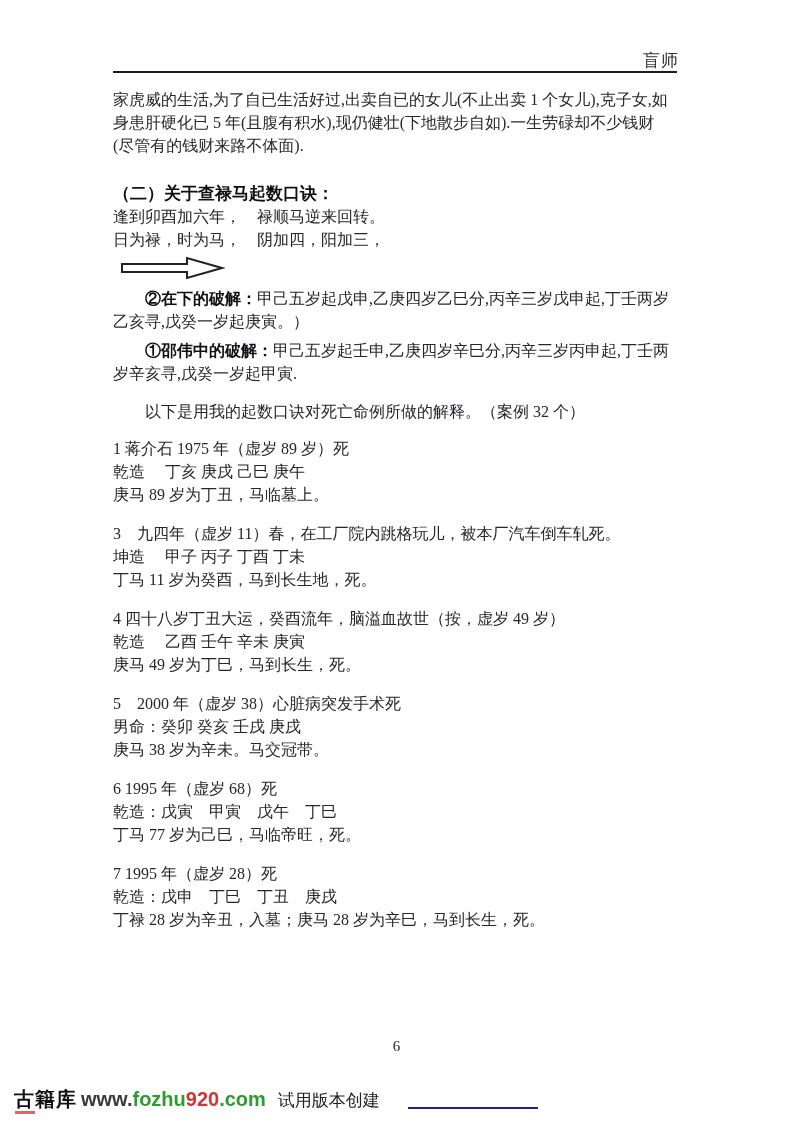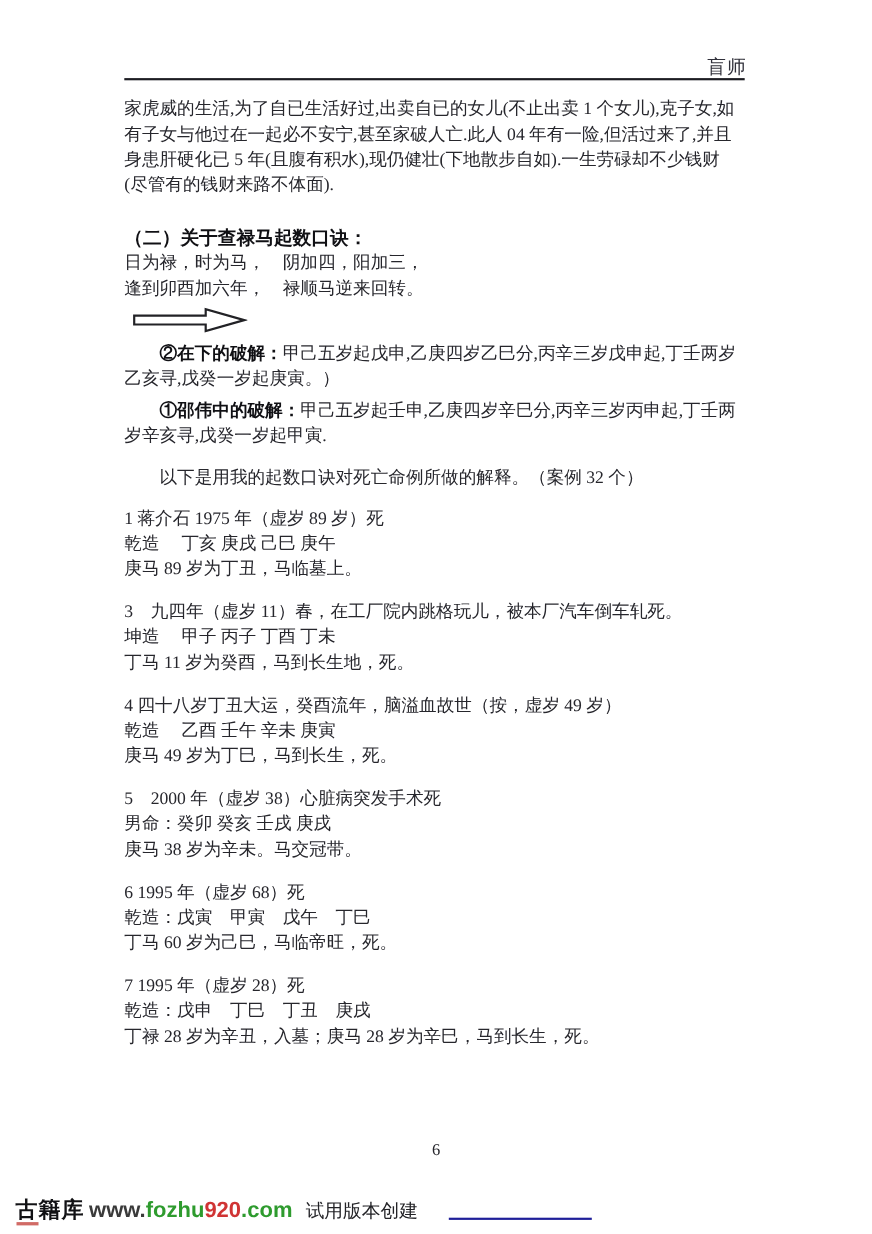--- a/index.html
+++ b/index.html
@@ -77,30 +77,29 @@
 
 <div class="page">
 
   <div class="header-label">盲师</div>
   <div class="header-rule"></div>
 
   <div class="content">
 
     <div class="para">
       <div class="tline">家虎威的生活,为了自已生活好过,出卖自已的女儿(不止出卖 1 个女儿),克子女,如</div>
-      <div class="tline">有子女与他过在一起必不安宁,甚至家破人亡.此人 04 年有一险,但活过来了,并且</div>
       <div class="tline">身患肝硬化已 5 年(且腹有积水),现仍健壮(下地散步自如).一生劳碌却不少钱财</div>
       <div class="tline">(尽管有的钱财来路不体面).</div>
     </div>
 
     <div class="sec-heading">（二）关于查禄马起数口诀：</div>
 
     <div class="verse">
+      <div class="tline">逢到卯酉加六年，　禄顺马逆来回转。</div>
       <div class="tline">日为禄，时为马，　阴加四，阳加三，</div>
-      <div class="tline">逢到卯酉加六年，　禄顺马逆来回转。</div>
     </div>
 
     <div class="arrow-wrap">
       <svg width="106" height="26" viewBox="0 0 106 26" aria-hidden="true">
         <path d="M3 9 H68 V3 L103 13 L68 23 V17 H3 Z" fill="#ffffff" stroke="#222226" stroke-width="2" stroke-linejoin="miter"></path>
       </svg>
     </div>
 
     <p class="solution"><span class="bold">②在下的破解：</span><span>甲己五岁起戊申,乙庚四岁乙巳分,丙辛三岁戊申起,丁壬两岁乙亥寻,戊癸一岁起庚寅。）</span></p>
 
@@ -129,21 +128,21 @@
 
     <div class="case">
       <div class="tline">5　2000 年（虚岁 38）心脏病突发手术死</div>
       <div class="tline">男命：癸卯 癸亥 壬戌 庚戌</div>
       <div class="tline">庚马 38 岁为辛未。马交冠带。</div>
     </div>
 
     <div class="case">
       <div class="tline">6 1995 年（虚岁 68）死</div>
       <div class="tline">乾造：戊寅　甲寅　戊午　丁巳</div>
-      <div class="tline">丁马 60 岁为己巳，马临帝旺，死。</div>
+      <div class="tline">丁马 77 岁为己巳，马临帝旺，死。</div>
     </div>
 
     <div class="case">
       <div class="tline">7 1995 年（虚岁 28）死</div>
       <div class="tline">乾造：戊申　丁巳　丁丑　庚戌</div>
       <div class="tline">丁禄 28 岁为辛丑，入墓；庚马 28 岁为辛巳，马到长生，死。</div>
     </div>
 
   </div>
 

